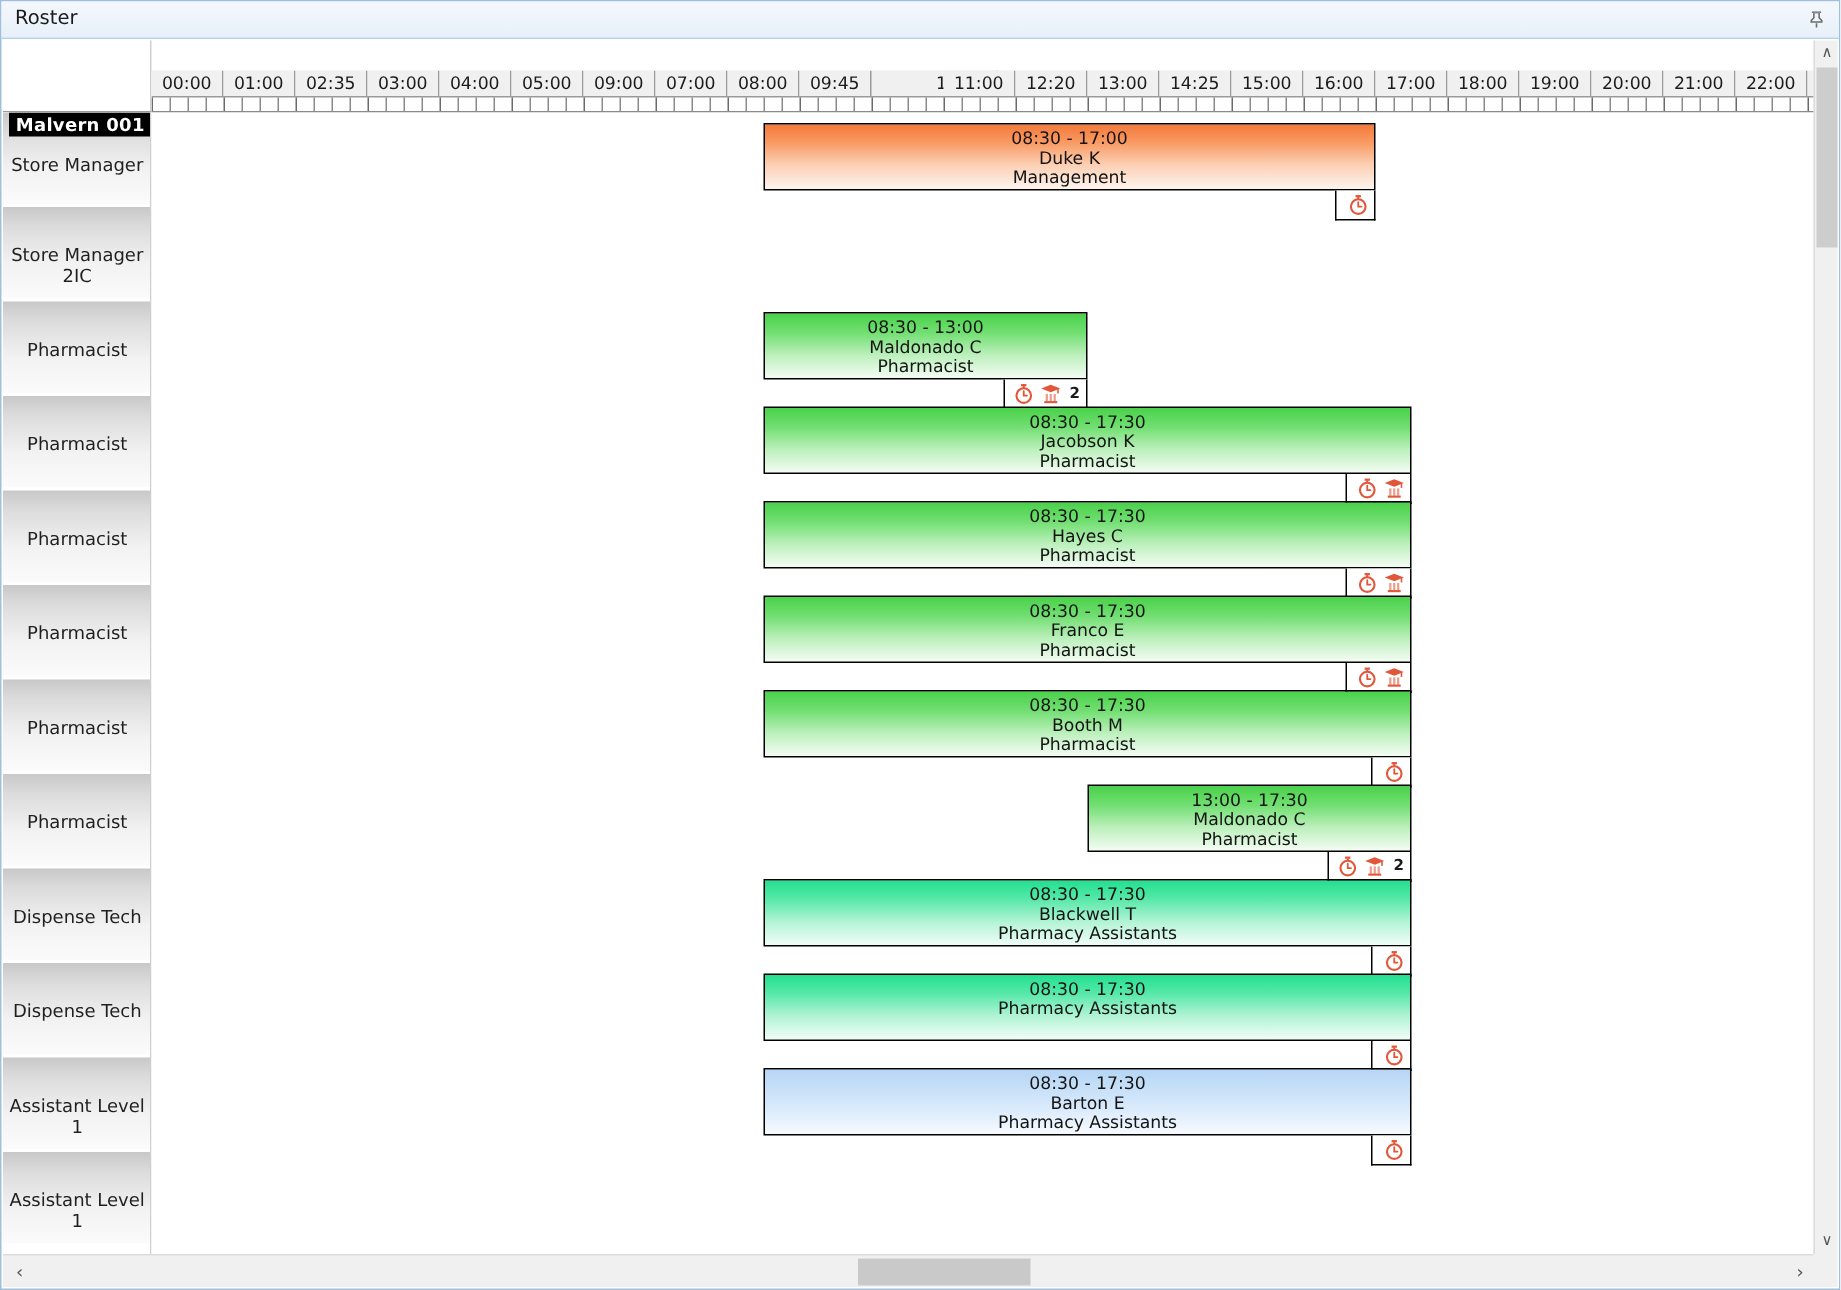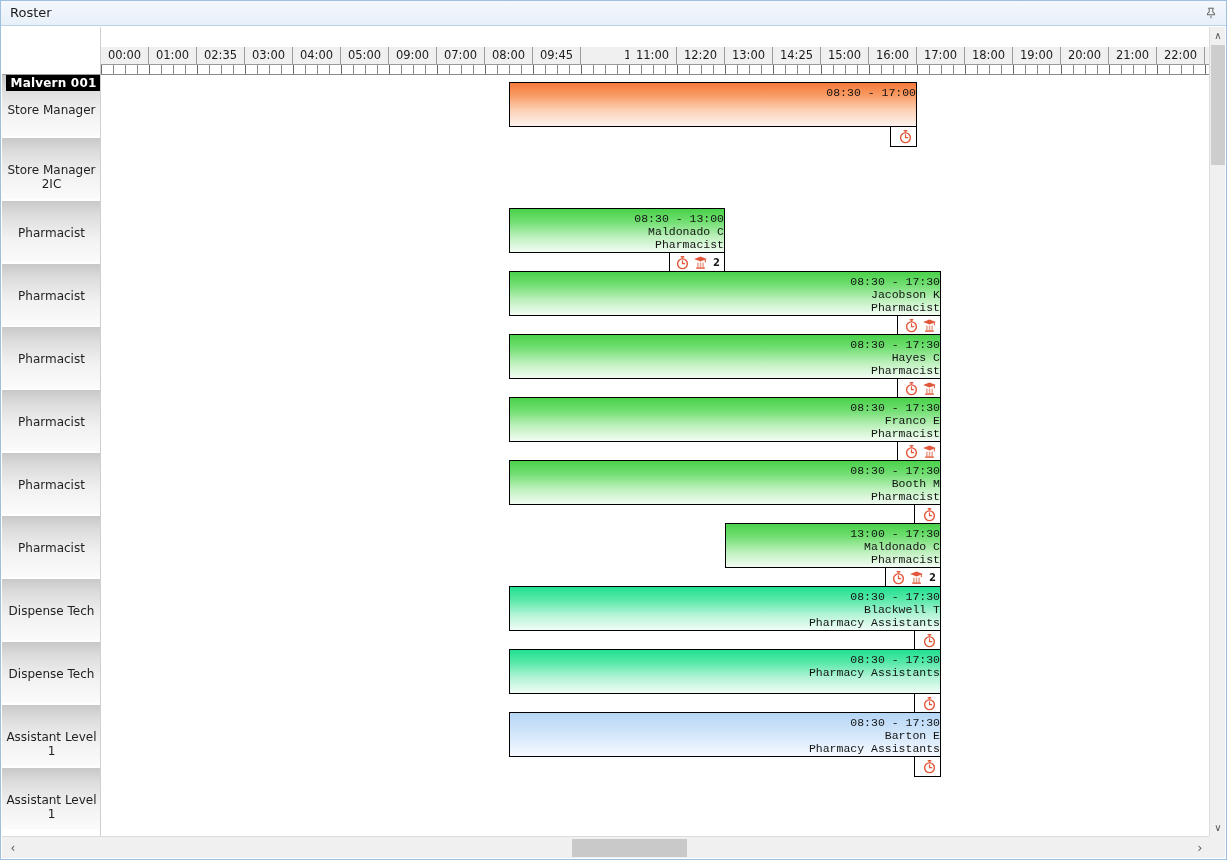--- a/index.html
+++ b/index.html
@@ -134,25 +134,24 @@
     width: 1109px; height: 1px;
     background: #ffffff;
   }
 
   
   .shift {
     position: absolute;
     border: 1px solid #000000;
     color: #141414;
     font-size: 11.5px;
-    text-align: right;
+    text-align: center;
     line-height: 13px;
     padding-top: 3px;
     overflow: hidden;
-    font-family: Liberation Mono, monospace;
   }
   .shift .ln { display: block; }
 
   .shift.mgmt    { background: linear-gradient(to bottom, #f4793a 0%, #f99a63 28%, #fccfb3 62%, #fdf4ee 100%); }
   .shift.pharm   { background: linear-gradient(to bottom, #4ad14a 0%, #72df72 30%, #bdf0bd 65%, #f3fcf3 100%); }
   .shift.assist  { background: linear-gradient(to bottom, #22e08f 0%, #55e8a8 28%, #b4f4d6 65%, #f0fdf7 100%); }
   .shift.blue    { background: linear-gradient(to bottom, #b5d6f5 0%, #c7e0f8 30%, #ddecfc 65%, #f6fafe 100%); }
 
   
   .shift-foot {
@@ -459,20 +458,22 @@
       <div class="row-sep" style="top: 252px;"></div>
       <div class="row-sep" style="top: 315px;"></div>
       <div class="row-sep" style="top: 378px;"></div>
       <div class="row-sep" style="top: 441px;"></div>
       <div class="row-sep" style="top: 504px;"></div>
       <div class="row-sep" style="top: 567px;"></div>
       <div class="row-sep" style="top: 630px;"></div>
       <div class="row-sep" style="top: 693px;"></div>
       <div class="shift mgmt" style="left: 408px; top: 7px; width: 408px; height: 45px;">
         <span class="ln">08:30 - 17:00</span>
+        <span class="ln">Duke K</span>
+        <span class="ln">Management</span>
       </div>
       <div class="shift-foot" style="left: 789px; top: 52px; width: 27px;">
         <span style="display: inline-flex;">
           <svg class="ico" viewBox="0 0 16 16" aria-hidden="true">
             <circle cx="8" cy="9.3" r="5.2" fill="none" stroke="#e2563a" stroke-width="1.5"></circle>
             <rect x="6.1" y="1.1" width="3.8" height="1.6" fill="#e2563a"></rect>
             <rect x="7.3" y="2.5" width="1.4" height="1.6" fill="#e2563a"></rect>
             <path d="M8 6.2V9.3h2.3" stroke="#e2563a" stroke-width="1.3" fill="none" stroke-linecap="round"></path>
           </svg>
         </span>

